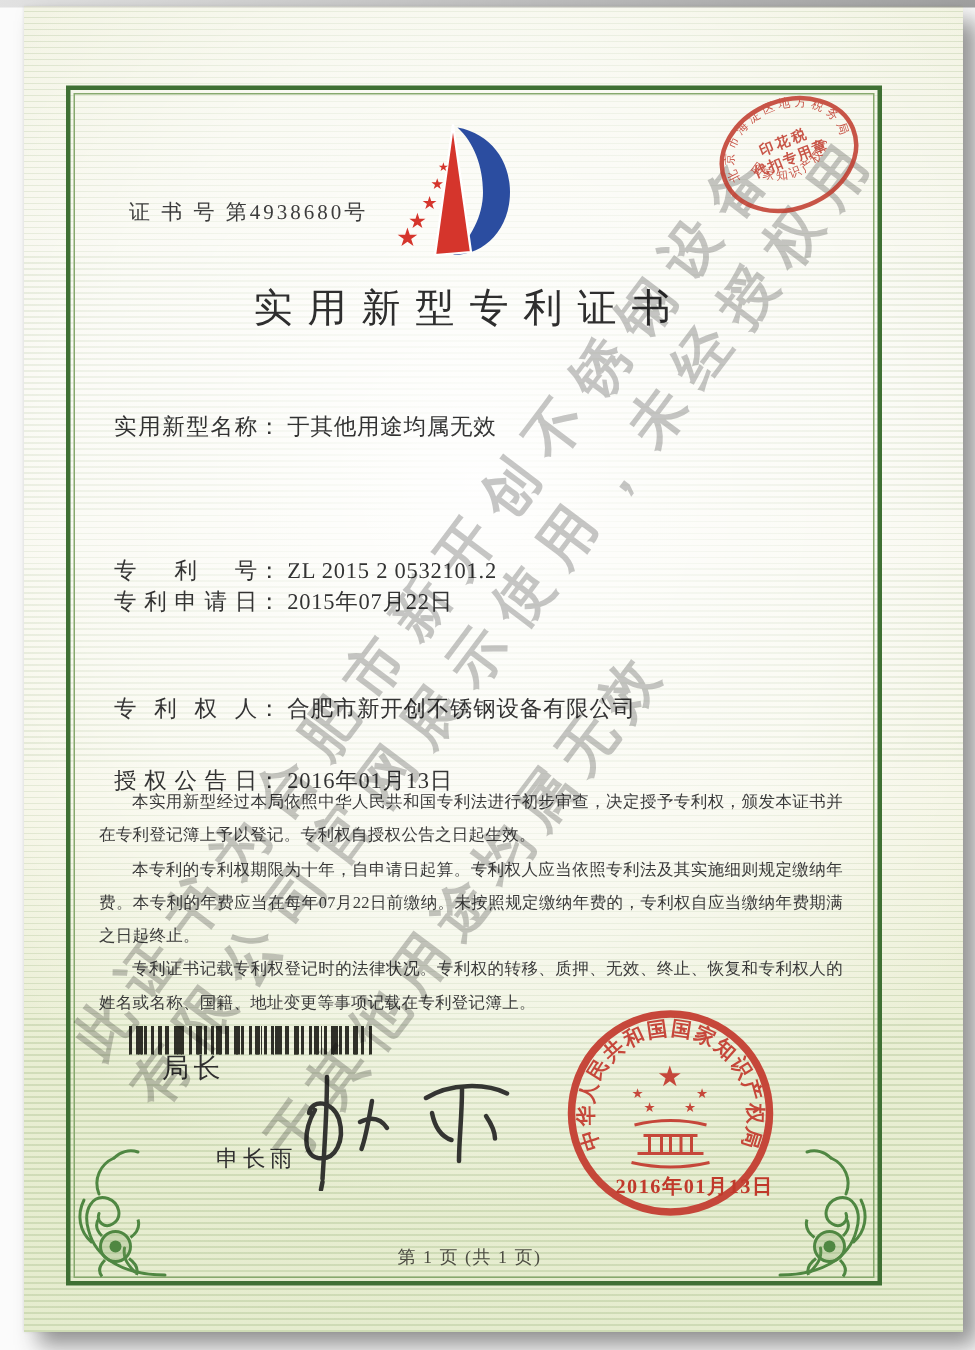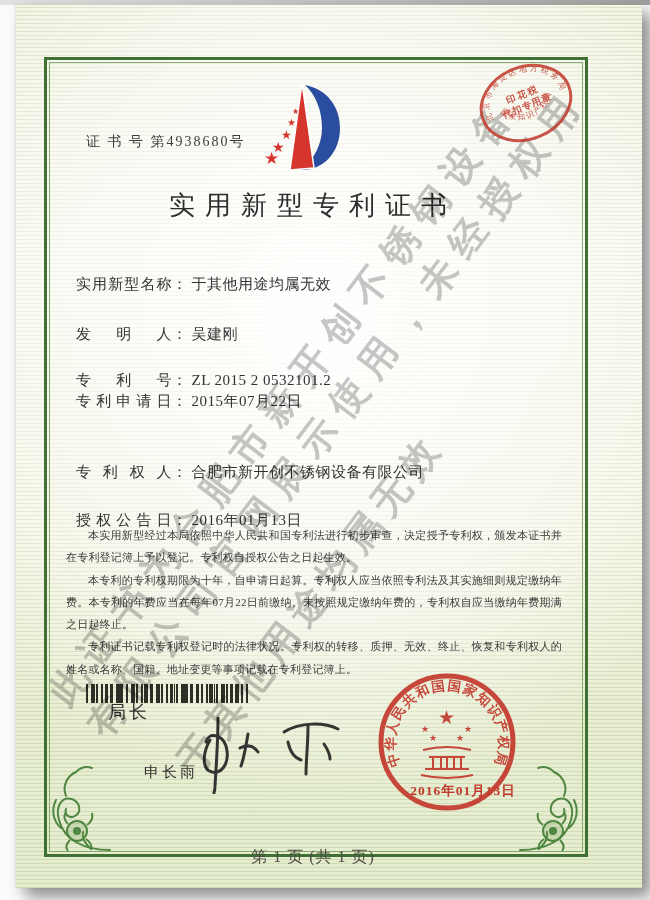--- a/index.html
+++ b/index.html
@@ -36,22 +36,22 @@
   .signer-title{position:absolute;left:92px;top:696px;font-size:18px;letter-spacing:3px;color:#2f2f2f;z-index:2;}
   .signer-name{position:absolute;left:92px;top:759px;font-size:15px;letter-spacing:3px;color:#2f2f2f;z-index:2;margin-left:36px;}
   .signature{position:absolute;left:172px;top:698px;z-index:2;}
   .seal{position:absolute;left:345px;top:652px;z-index:4;opacity:.93;}
   .seal-date{position:absolute;left:372px;top:778px;width:150px;text-align:center;z-index:4;
        color:#c0392b;font-weight:bold;font-size:13.5px;letter-spacing:1px;}
   .stamp{position:absolute;left:442px;top:40px;z-index:4;opacity:.85;}
   .ornament{position:absolute;top:754px;z-index:2;}
   .orn-left{left:30px;}
   .orn-right{left:502px;transform:scaleX(-1);}
-  .footer{position:absolute;left:28px;top:843px;width:538px;text-align:center;
-       font-size:16px;color:#4c4c42;letter-spacing:1px;z-index:2;}
+  .footer{position:absolute;left:28px;top:826px;width:538px;text-align:center;
+       font-size:12px;color:#4c4c42;letter-spacing:1px;z-index:2;}
   .wm{position:absolute;white-space:nowrap;z-index:3;pointer-events:none;
        font-family:"DejaVu Sans","Liberation Sans",sans-serif;font-weight:600;
        font-size:38px;letter-spacing:12px;color:rgba(100,100,100,.36);
        transform-origin:0 50%;transform:rotate(-53deg);mix-blend-mode:multiply;}
   .wm1{left:42px;top:671px;}
   .wm2{left:80px;top:703px;}
   .wm3{left:170px;top:739px;letter-spacing:8px;}
   svg text{font-family:"Liberation Serif","DejaVu Serif",serif;}
 </style>
 </head>
@@ -81,23 +81,20 @@
         <text x="31" y="59" font-size="12">★</text>
         <text x="37" y="46" font-size="10">★</text>
         <text x="42" y="34" font-size="8">★</text>
       </g>
     </svg>
 
     <div class="title">实用新型专利证书</div>
 
     <div class="field f0">
       <span class="lbl">实用新型名称</span><span class="colon">：</span><span>于其他用途均属无效</span>
-    </div>
-    <div class="field f1">
-      <span class="lbl">发明人</span><span class="colon">：</span><span>吴建刚</span>
     </div>
     <div class="field f2">
       <span class="lbl">专利号</span><span class="colon">：</span><span>ZL 2015 2 0532101.2</span>
     </div>
     <div class="field f3">
       <span class="lbl">专利申请日</span><span class="colon">：</span><span>2015年07月22日</span>
     </div>
     <div class="field f4">
       <span class="lbl">专利权人</span><span class="colon">：</span><span>合肥市新开创不锈钢设备有限公司</span>
     </div>

